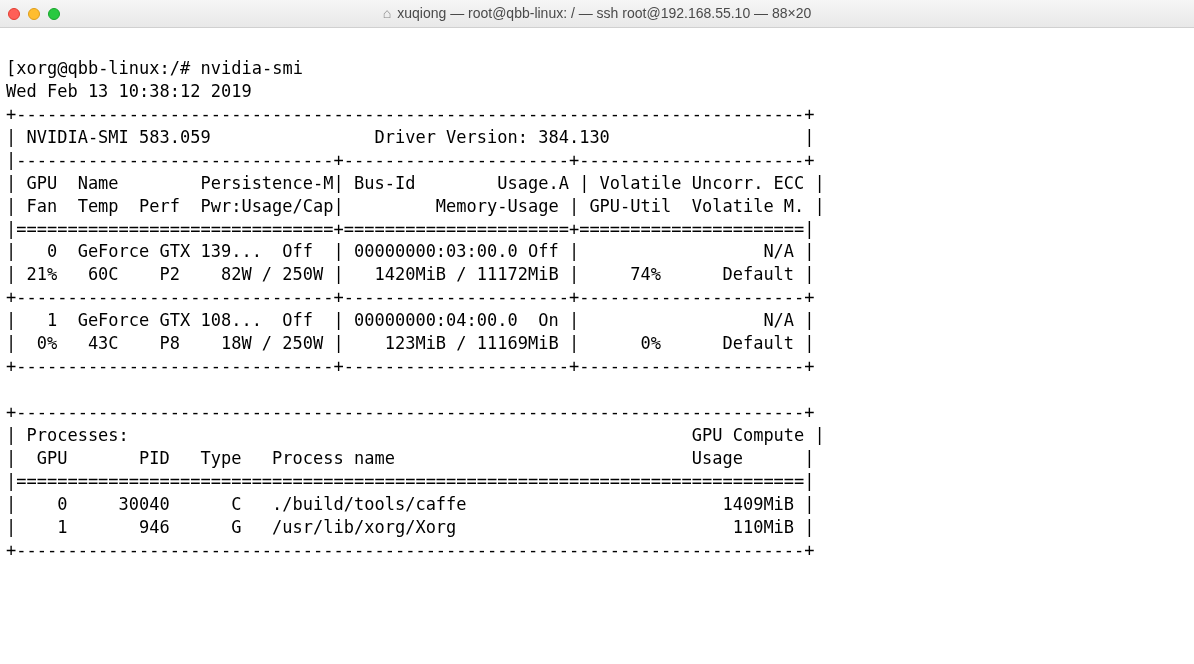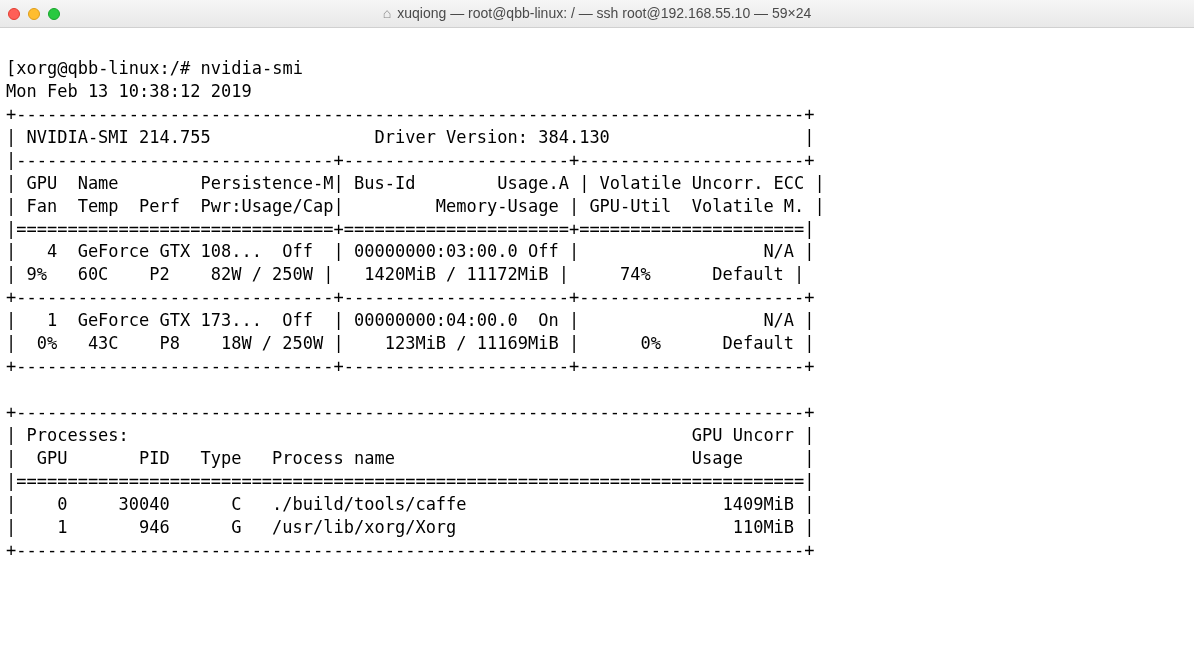--- a/index.html
+++ b/index.html
@@ -66,40 +66,40 @@
 <body>
 
 <div class="titlebar">
   <div class="traffic-lights">
     <div class="light red"></div>
     <div class="light yellow"></div>
     <div class="light green"></div>
   </div>
   <div class="title-text">
     <span class="home-icon">⌂</span>
-    <span>xuqiong — root@qbb-linux: / — ssh root@192.168.55.10 — 59×24</span>
+    <span>xuqiong — root@qbb-linux: / — ssh root@192.168.55.10 — 88×20</span>
   </div>
 </div>
 
 <div class="terminal">
 <span class="row"><span>[</span><span>xorg@qbb-linux</span><span>:</span><span>/</span><span>#</span> <span>nvidia-smi</span></span>
-<span class="row">Mon Feb 13 10:38:12 2019</span>
+<span class="row">Wed Feb 13 10:38:12 2019</span>
 <span class="row">+-----------------------------------------------------------------------------+</span>
-<span class="row">| NVIDIA-SMI 214.755                Driver Version: 384.130                   |</span>
+<span class="row">| NVIDIA-SMI 583.059                Driver Version: 384.130                   |</span>
 <span class="row">|-------------------------------+----------------------+----------------------+</span>
 <span class="row">| GPU  Name        Persistence-M| Bus-Id        Usage.A | Volatile Uncorr. ECC |</span>
 <span class="row">| Fan  Temp  Perf  Pwr:Usage/Cap|         Memory-Usage | GPU-Util  Volatile M. |</span>
 <span class="row">|===============================+======================+======================|</span>
-<span class="row">|   4  GeForce GTX 108...  Off  | 00000000:03:00.0 Off |                  N/A |</span>
-<span class="row">| 9%   60C    P2    82W / 250W |   1420MiB / 11172MiB |     74%      Default |</span>
+<span class="row">|   0  GeForce GTX 139...  Off  | 00000000:03:00.0 Off |                  N/A |</span>
+<span class="row">| 21%   60C    P2    82W / 250W |   1420MiB / 11172MiB |     74%      Default |</span>
 <span class="row">+-------------------------------+----------------------+----------------------+</span>
-<span class="row">|   1  GeForce GTX 173...  Off  | 00000000:04:00.0  On |                  N/A |</span>
+<span class="row">|   1  GeForce GTX 108...  Off  | 00000000:04:00.0  On |                  N/A |</span>
 <span class="row">|  0%   43C    P8    18W / 250W |    123MiB / 11169MiB |      0%      Default |</span>
 <span class="row">+-------------------------------+----------------------+----------------------+</span>
 <span class="row">                                                                               </span>
 <span class="row">+-----------------------------------------------------------------------------+</span>
-<span class="row">| Processes:                                                       GPU Uncorr |</span>
+<span class="row">| Processes:                                                       GPU Compute |</span>
 <span class="row">|  GPU       PID   Type   Process name                             Usage      |</span>
 <span class="row">|=============================================================================|</span>
 <span class="row">|    0     30040      C   ./build/tools/caffe                         1409MiB |</span>
 <span class="row">|    1       946      G   /usr/lib/xorg/Xorg                           110MiB |</span>
 <span class="row">+-----------------------------------------------------------------------------+</span>
 </div>
 
 </body></html>

